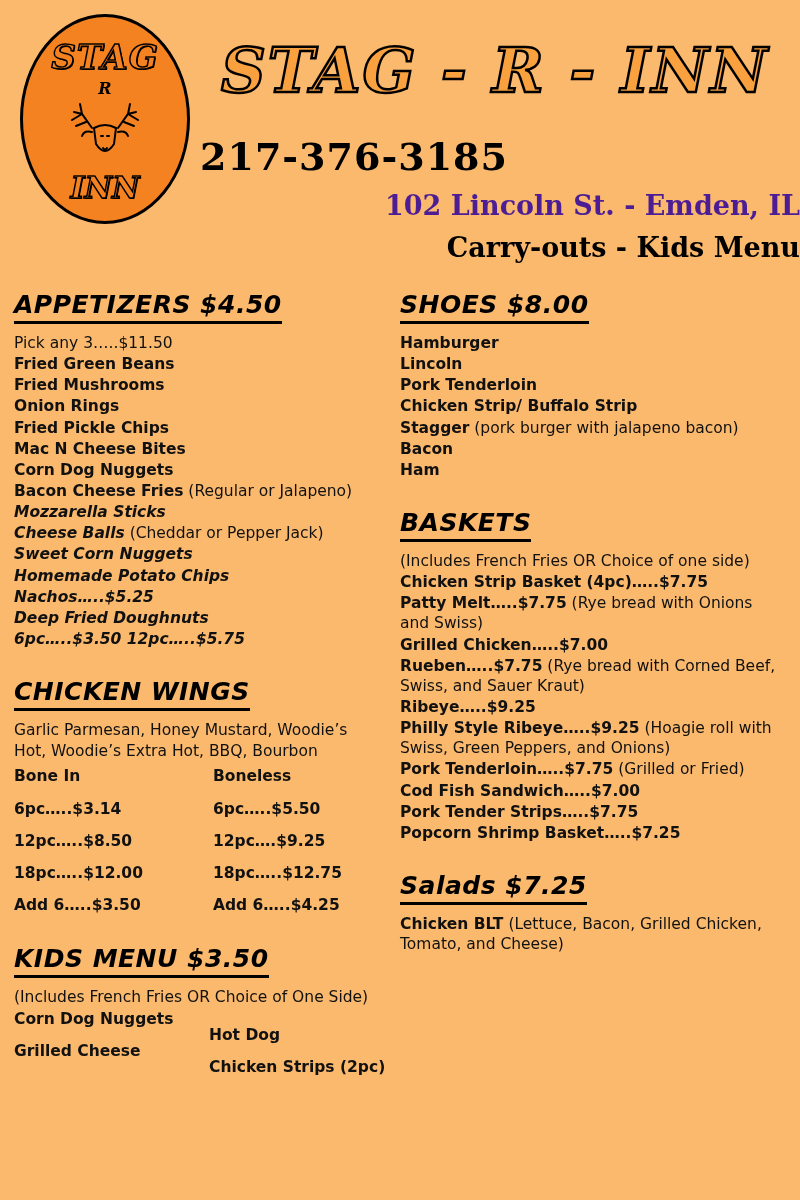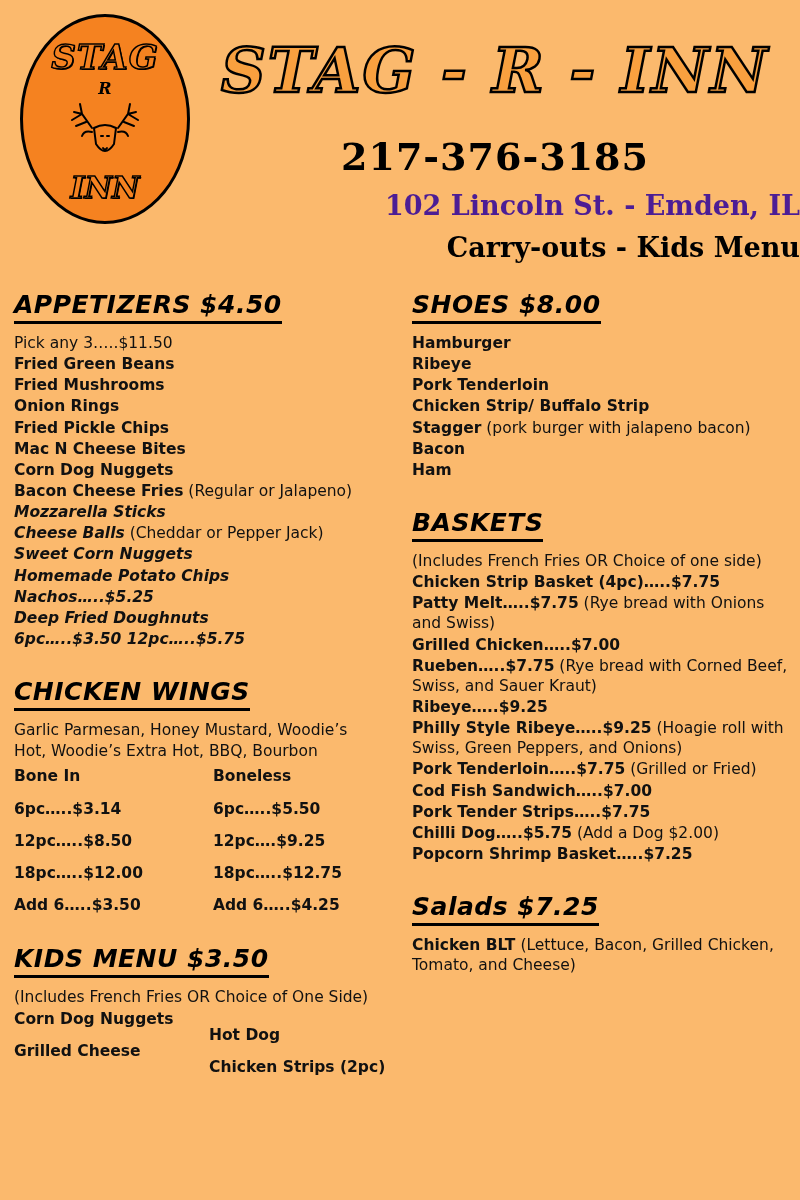--- a/index.html
+++ b/index.html
@@ -56,21 +56,20 @@
     font-family:"DejaVu Serif", serif;
     font-weight:bold; font-style:italic;
     font-size:62px;
     color:#f9a03f;
     -webkit-text-stroke: 2.5px #000;
     letter-spacing:2px;
     white-space:nowrap;
   }
   .phone {
     position:absolute; left:200px; top:134px; width:590px;
-    text-align:center;
     font-family:"DejaVu Serif", serif;
     font-weight:bold; font-size:38px; color:#000;
     letter-spacing:1px;
   }
   .addr {
     position:absolute; left:190px; top:190px; width:610px;
     text-align:right;
     font-family:"DejaVu Serif", serif;
     font-weight:bold; font-size:27px; color:#4c1d95;
   }
@@ -78,21 +77,21 @@
     position:absolute; left:190px; top:232px; width:610px;
     text-align:right;
     font-family:"DejaVu Serif", serif;
     font-weight:bold; font-size:27px; color:#000;
   }
 
   
   .columns { position:absolute; top:290px; left:0; width:800px; }
   .col { position:absolute; top:0; }
   .col-left { left:14px; width:390px; }
-  .col-right { left:412px; width:380px; }
+  .col-right { left:400px; width:380px; }
 
   h2.sect {
     font-family:"DejaVu Sans", sans-serif;
     font-weight:bold; font-style:italic;
     font-size:25px; color:#000;
     margin:0 0 8px 0;
     display:inline-block;
     border-bottom:3px solid #000;
     padding-bottom:2px;
     letter-spacing:0.5px;
@@ -223,21 +222,21 @@
           </div>
         </div>
       </div>
     </div>
 
     <div class="col col-right">
 
       <div class="sect-wrap">
         <h2 class="sect">SHOES $8.00</h2>
         <div class="item"><b>Hamburger</b></div>
-        <div class="item"><b>Ribeye</b></div>
+        <div class="item"><b>Lincoln</b></div>
         <div class="item"><b>Pork Tenderloin</b></div>
         <div class="item"><b>Chicken Strip/ Buffalo Strip</b></div>
         <div class="item"><b>Stagger</b><span class="plain"> (pork burger with jalapeno bacon)</span></div>
         <div class="item"><b>Bacon</b></div>
         <div class="item"><b>Ham</b></div>
       </div>
 
       <div class="spacer-md"></div>
 
       <div class="sect-wrap">
@@ -245,21 +244,20 @@
         <div class="note">(Includes French Fries OR Choice of one side)</div>
         <div class="item"><b>Chicken Strip Basket (4pc)…..$7.75</b></div>
         <div class="item"><b>Patty Melt…..$7.75</b><span class="plain"> (Rye bread with Onions and Swiss)</span></div>
         <div class="item"><b>Grilled Chicken…..$7.00</b></div>
         <div class="item"><b>Rueben…..$7.75</b><span class="plain"> (Rye bread with Corned Beef, Swiss, and Sauer Kraut)</span></div>
         <div class="item"><b>Ribeye…..$9.25</b></div>
         <div class="item"><b>Philly Style Ribeye…..$9.25</b><span class="plain"> (Hoagie roll with Swiss, Green Peppers, and Onions)</span></div>
         <div class="item"><b>Pork Tenderloin…..$7.75</b><span class="plain"> (Grilled or Fried)</span></div>
         <div class="item"><b>Cod Fish Sandwich…..$7.00</b></div>
         <div class="item"><b>Pork Tender Strips…..$7.75</b></div>
-        <div class="item"><b>Chilli Dog…..$5.75</b><span class="plain"> (Add a Dog $2.00)</span></div>
         <div class="item"><b>Popcorn Shrimp Basket…..$7.25</b></div>
       </div>
 
       <div class="spacer-md"></div>
 
       <div class="sect-wrap">
         <h2 class="sect">Salads $7.25</h2>
         <div class="item"><b>Chicken BLT</b><span class="plain"> (Lettuce, Bacon, Grilled Chicken, Tomato, and Cheese)</span></div>
       </div>
     </div>

